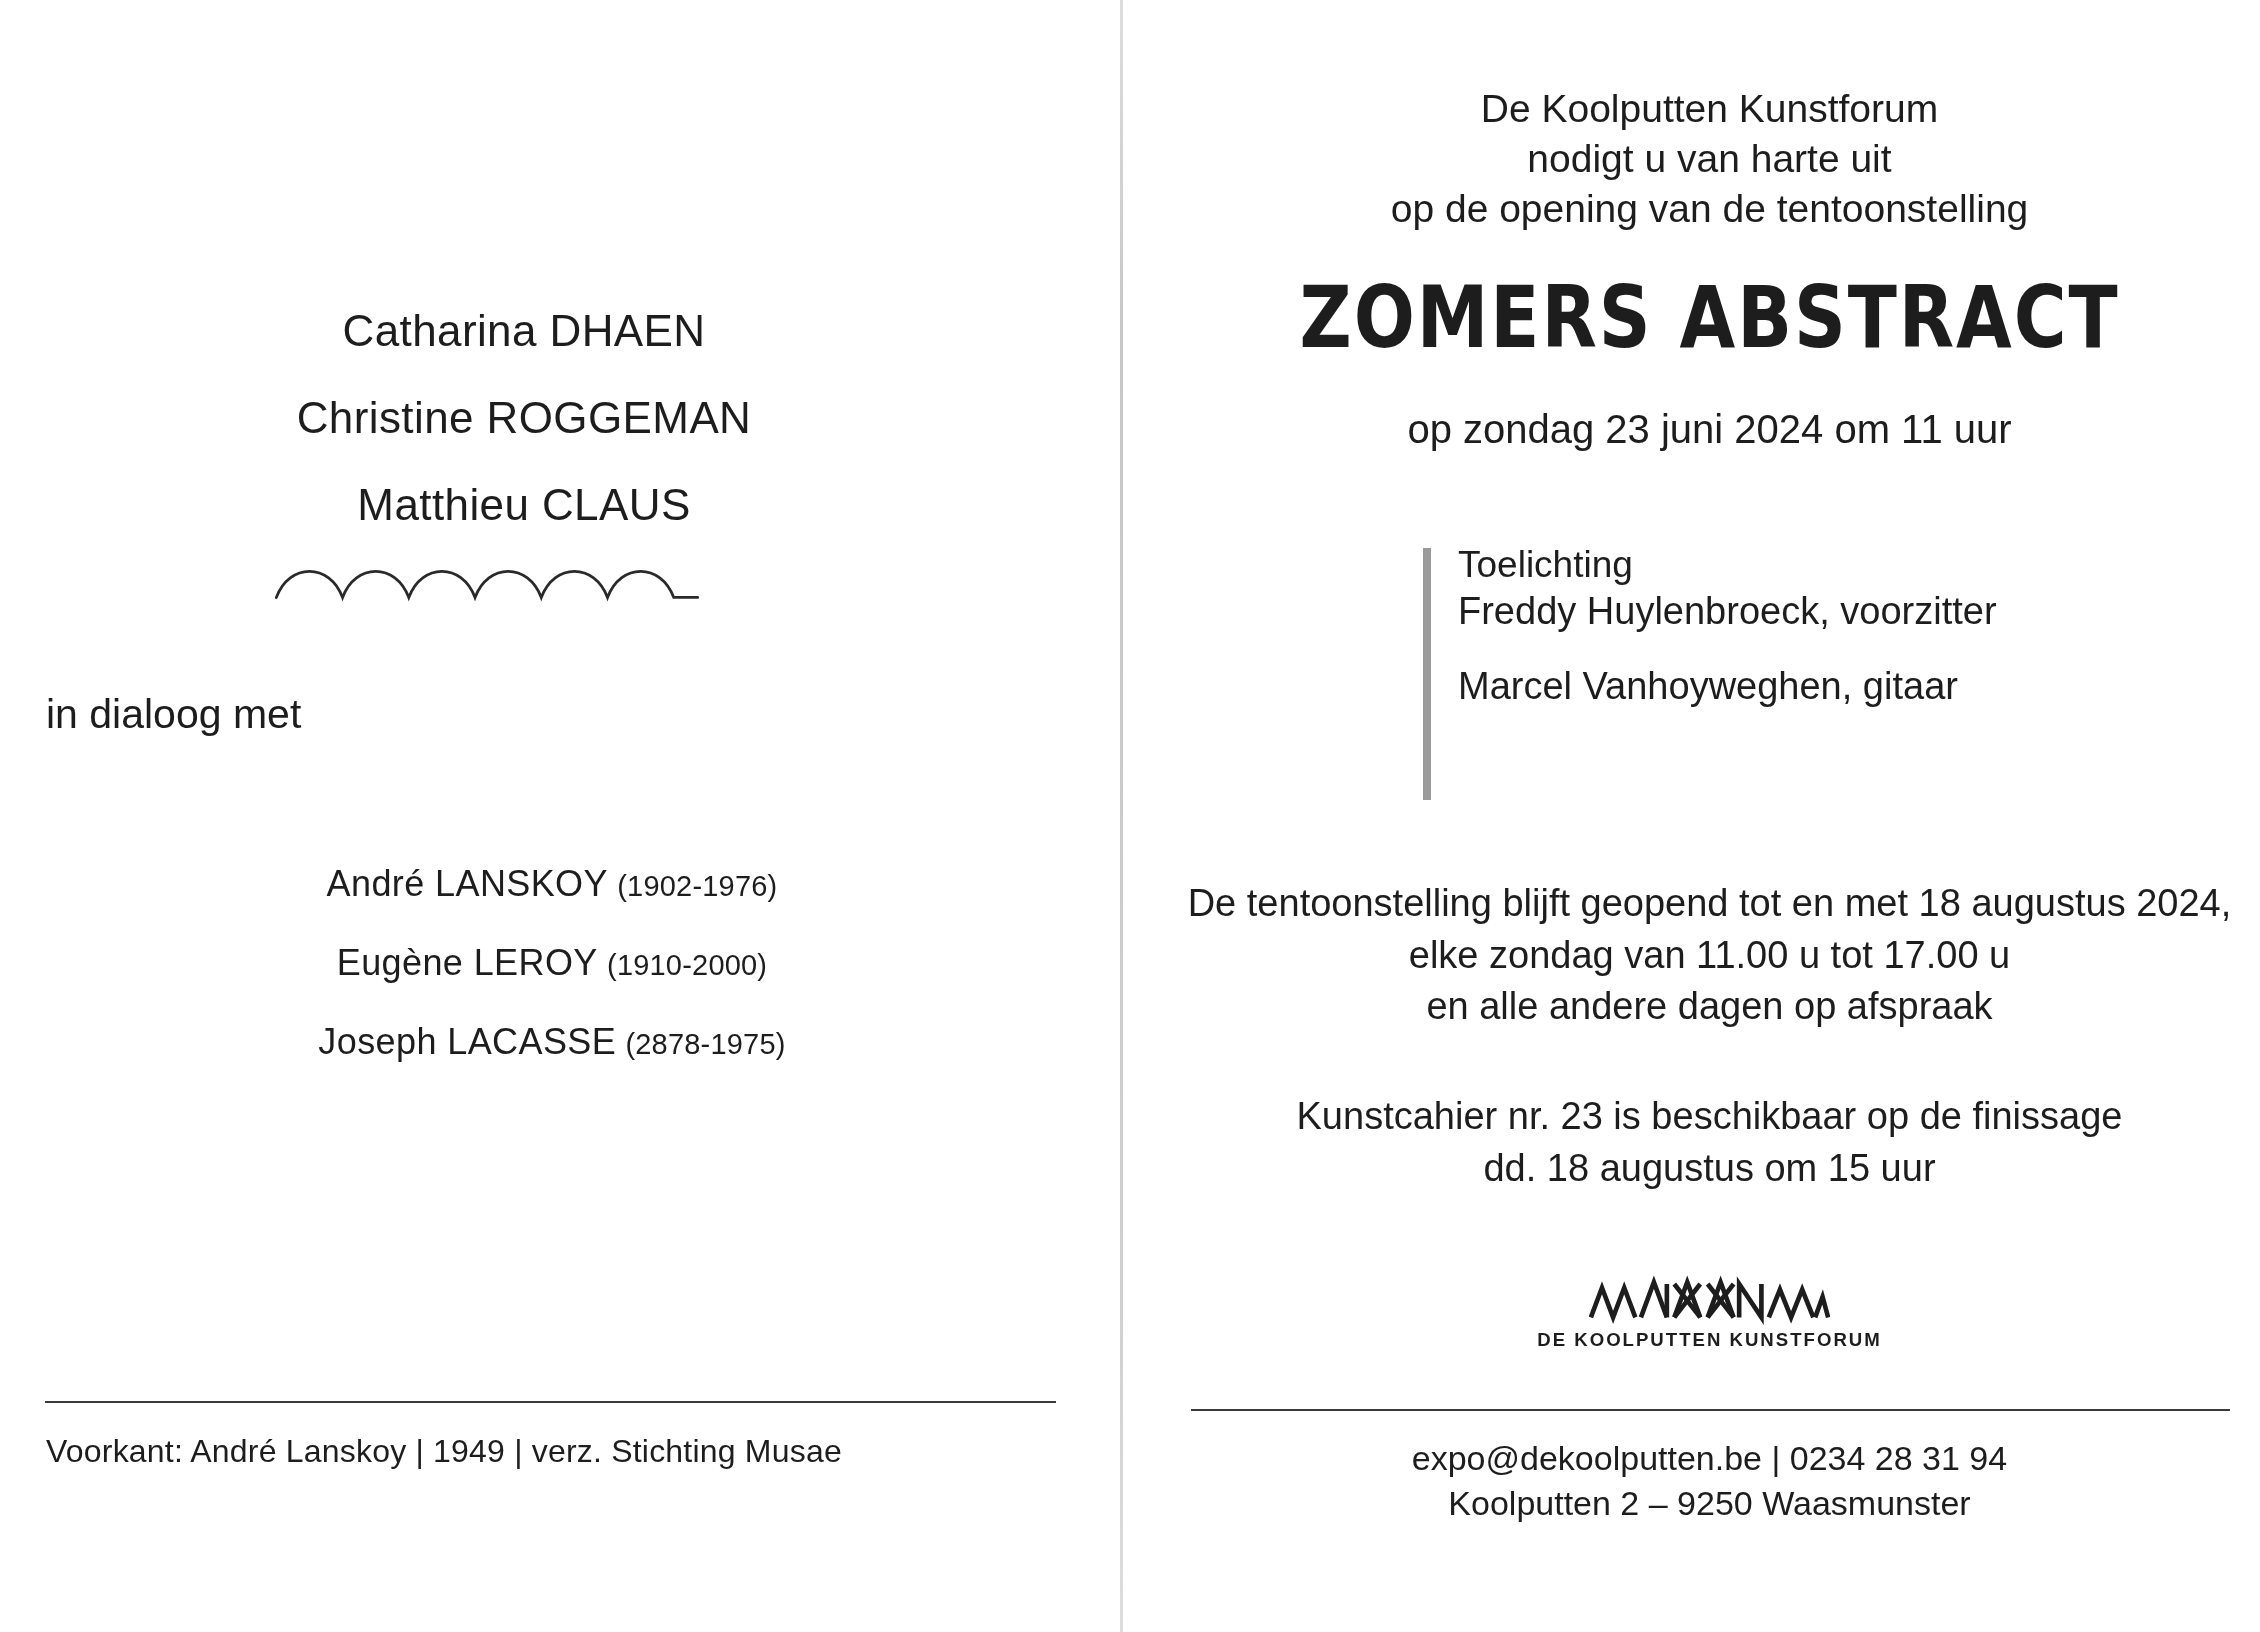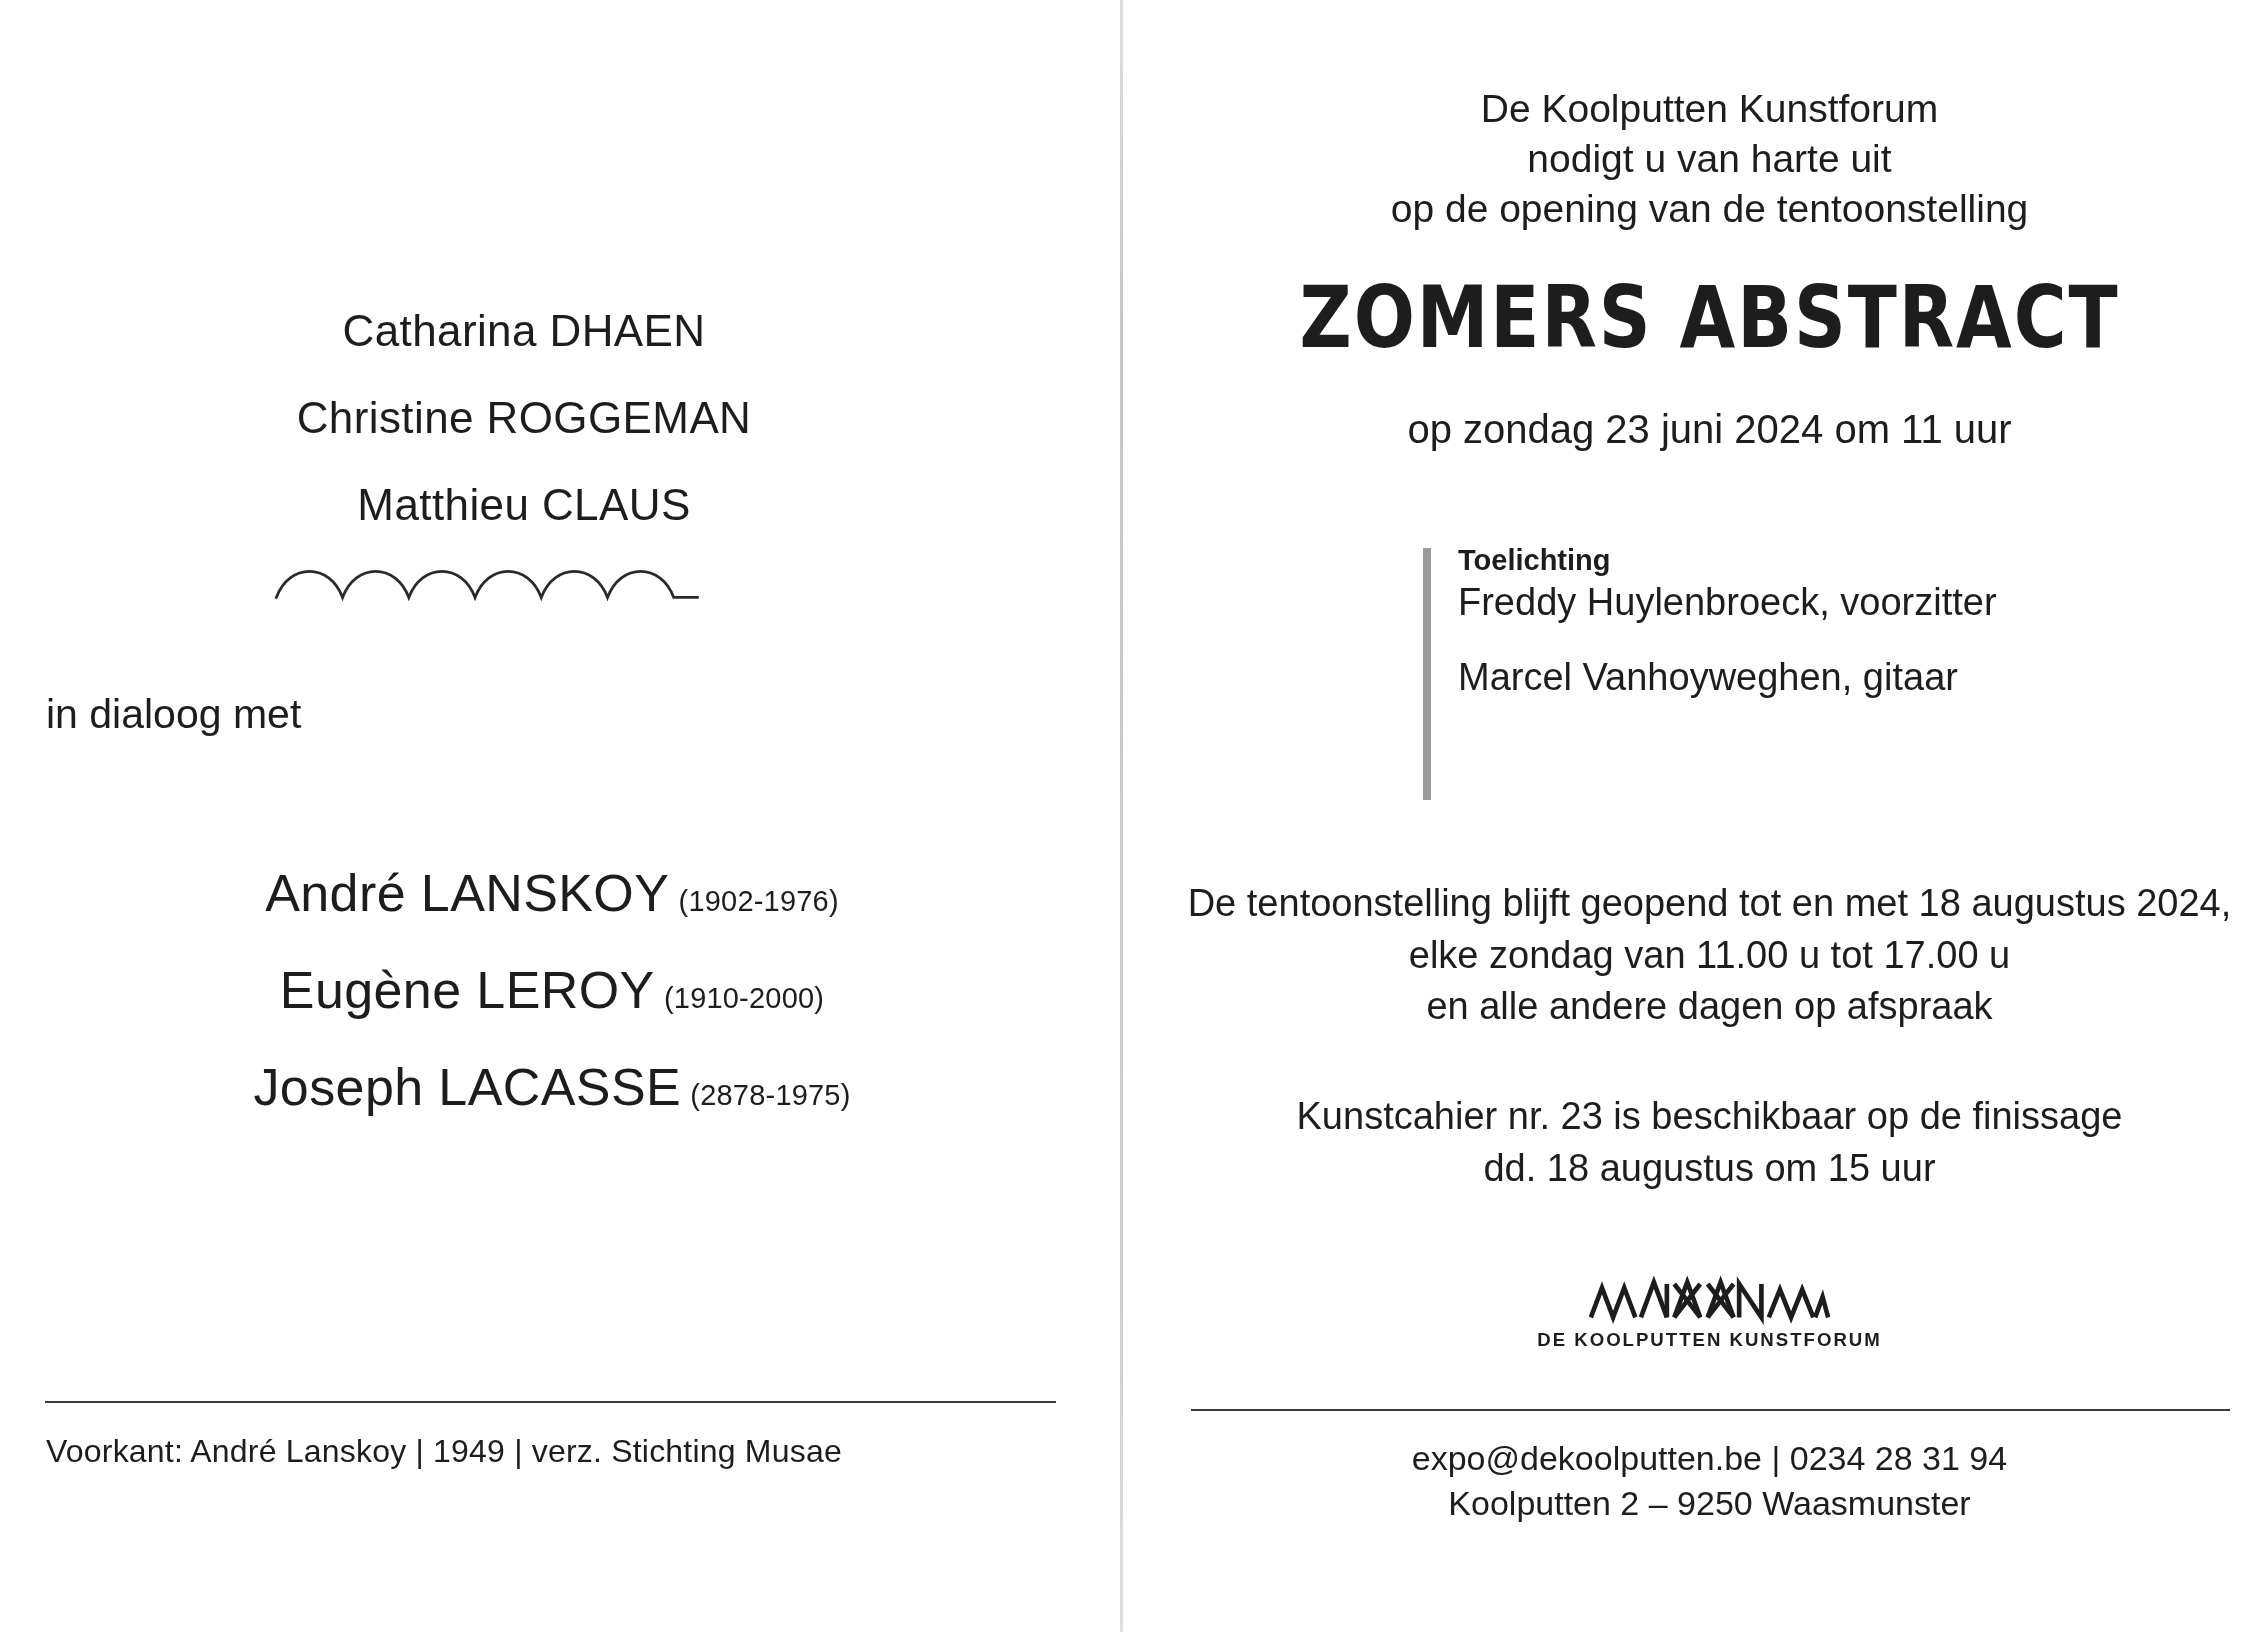--- a/index.html
+++ b/index.html
@@ -78,21 +78,21 @@
     left: 0;
     width: 1104px;
     text-align: center;
   }
   .master-line {
     margin-bottom: 37px;
     white-space: nowrap;
   }
   .master-line:last-child { margin-bottom: 0; }
   .master-name {
-    font-size: 52px;
+    font-size: 36px;
     letter-spacing: 0.4px;
   }
   .master-years {
     font-size: 29px;
     letter-spacing: 0.2px;
     margin-left: 9.3px;
   }
 
   .left .rule {
     position: absolute;
@@ -166,22 +166,22 @@
   }
   .creditsblock .vbar {
     position: absolute;
     left: 0;
     top: 3.7px;
     width: 8.3px;
     height: 252px;
     background: #9a9a9a;
   }
   .credit-label {
-    font-size: 29px;
-    font-weight: 700;
+    font-size: 37px;
+    font-weight: 400;
     margin-bottom: 3.7px;
     white-space: nowrap;
   }
   .credit-value {
     font-size: 38px;
     margin-bottom: 32px;
     white-space: nowrap;
   }
   .credit-value:last-child { margin-bottom: 0; }
 

